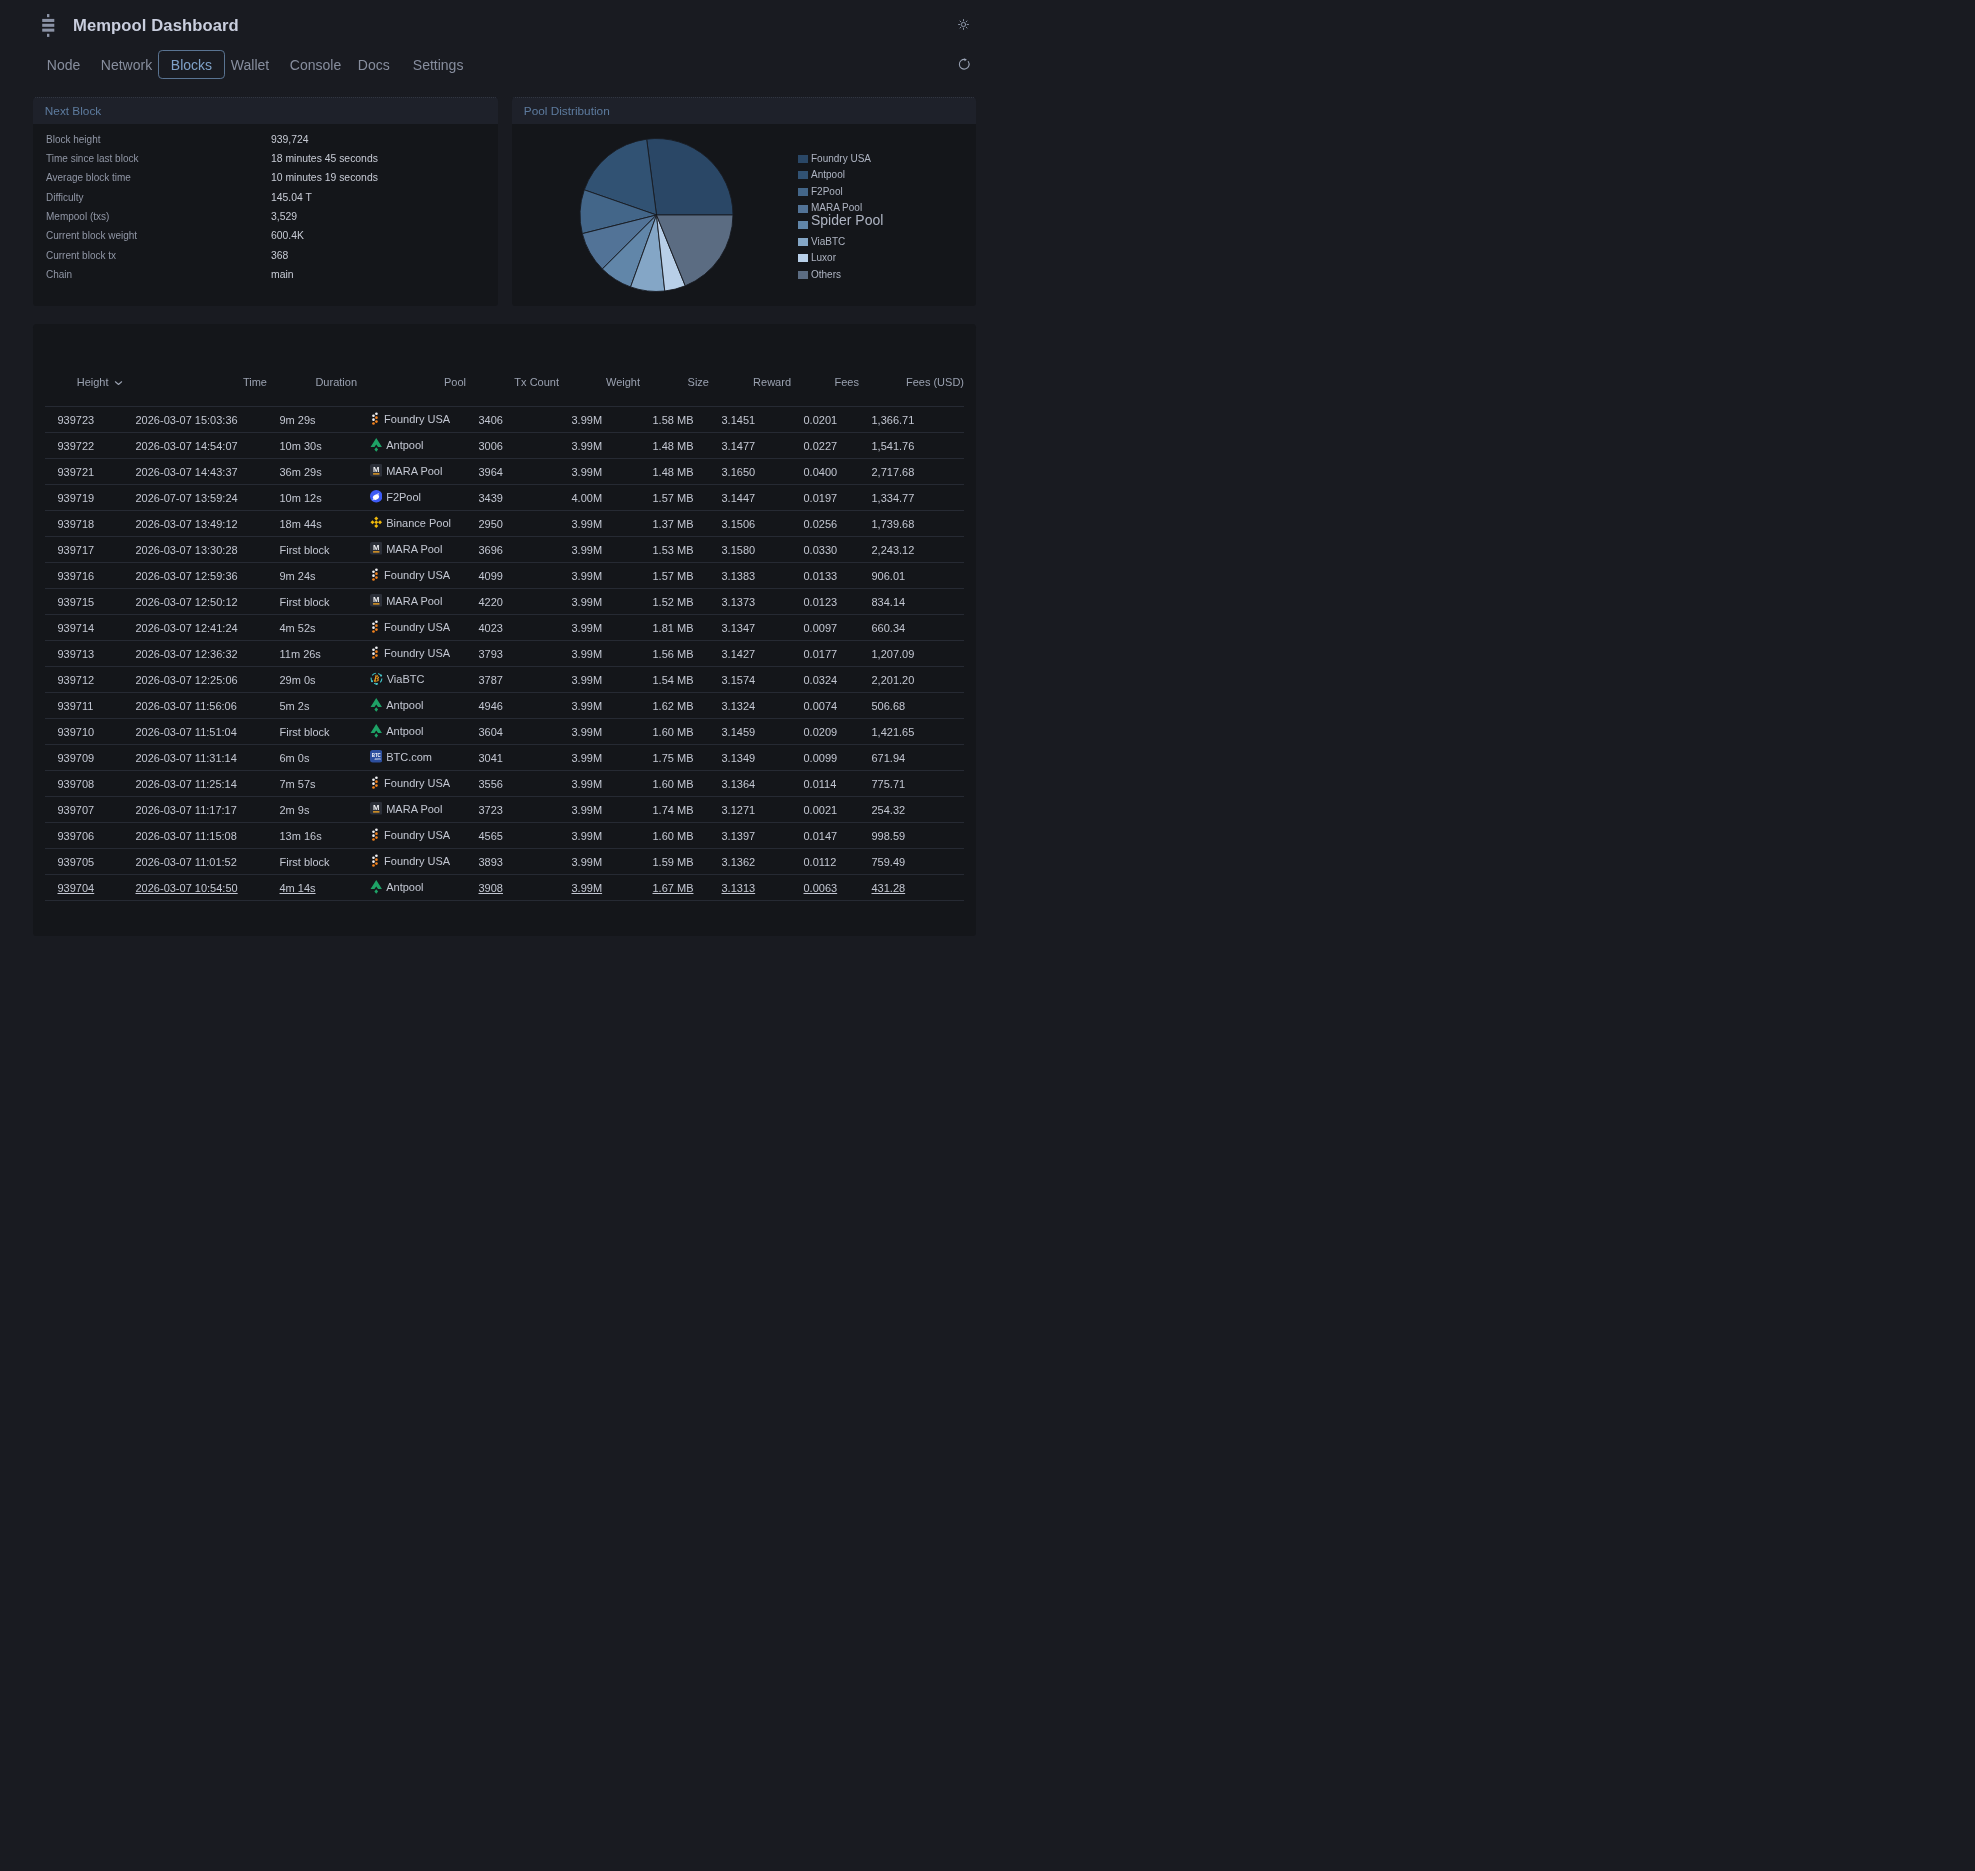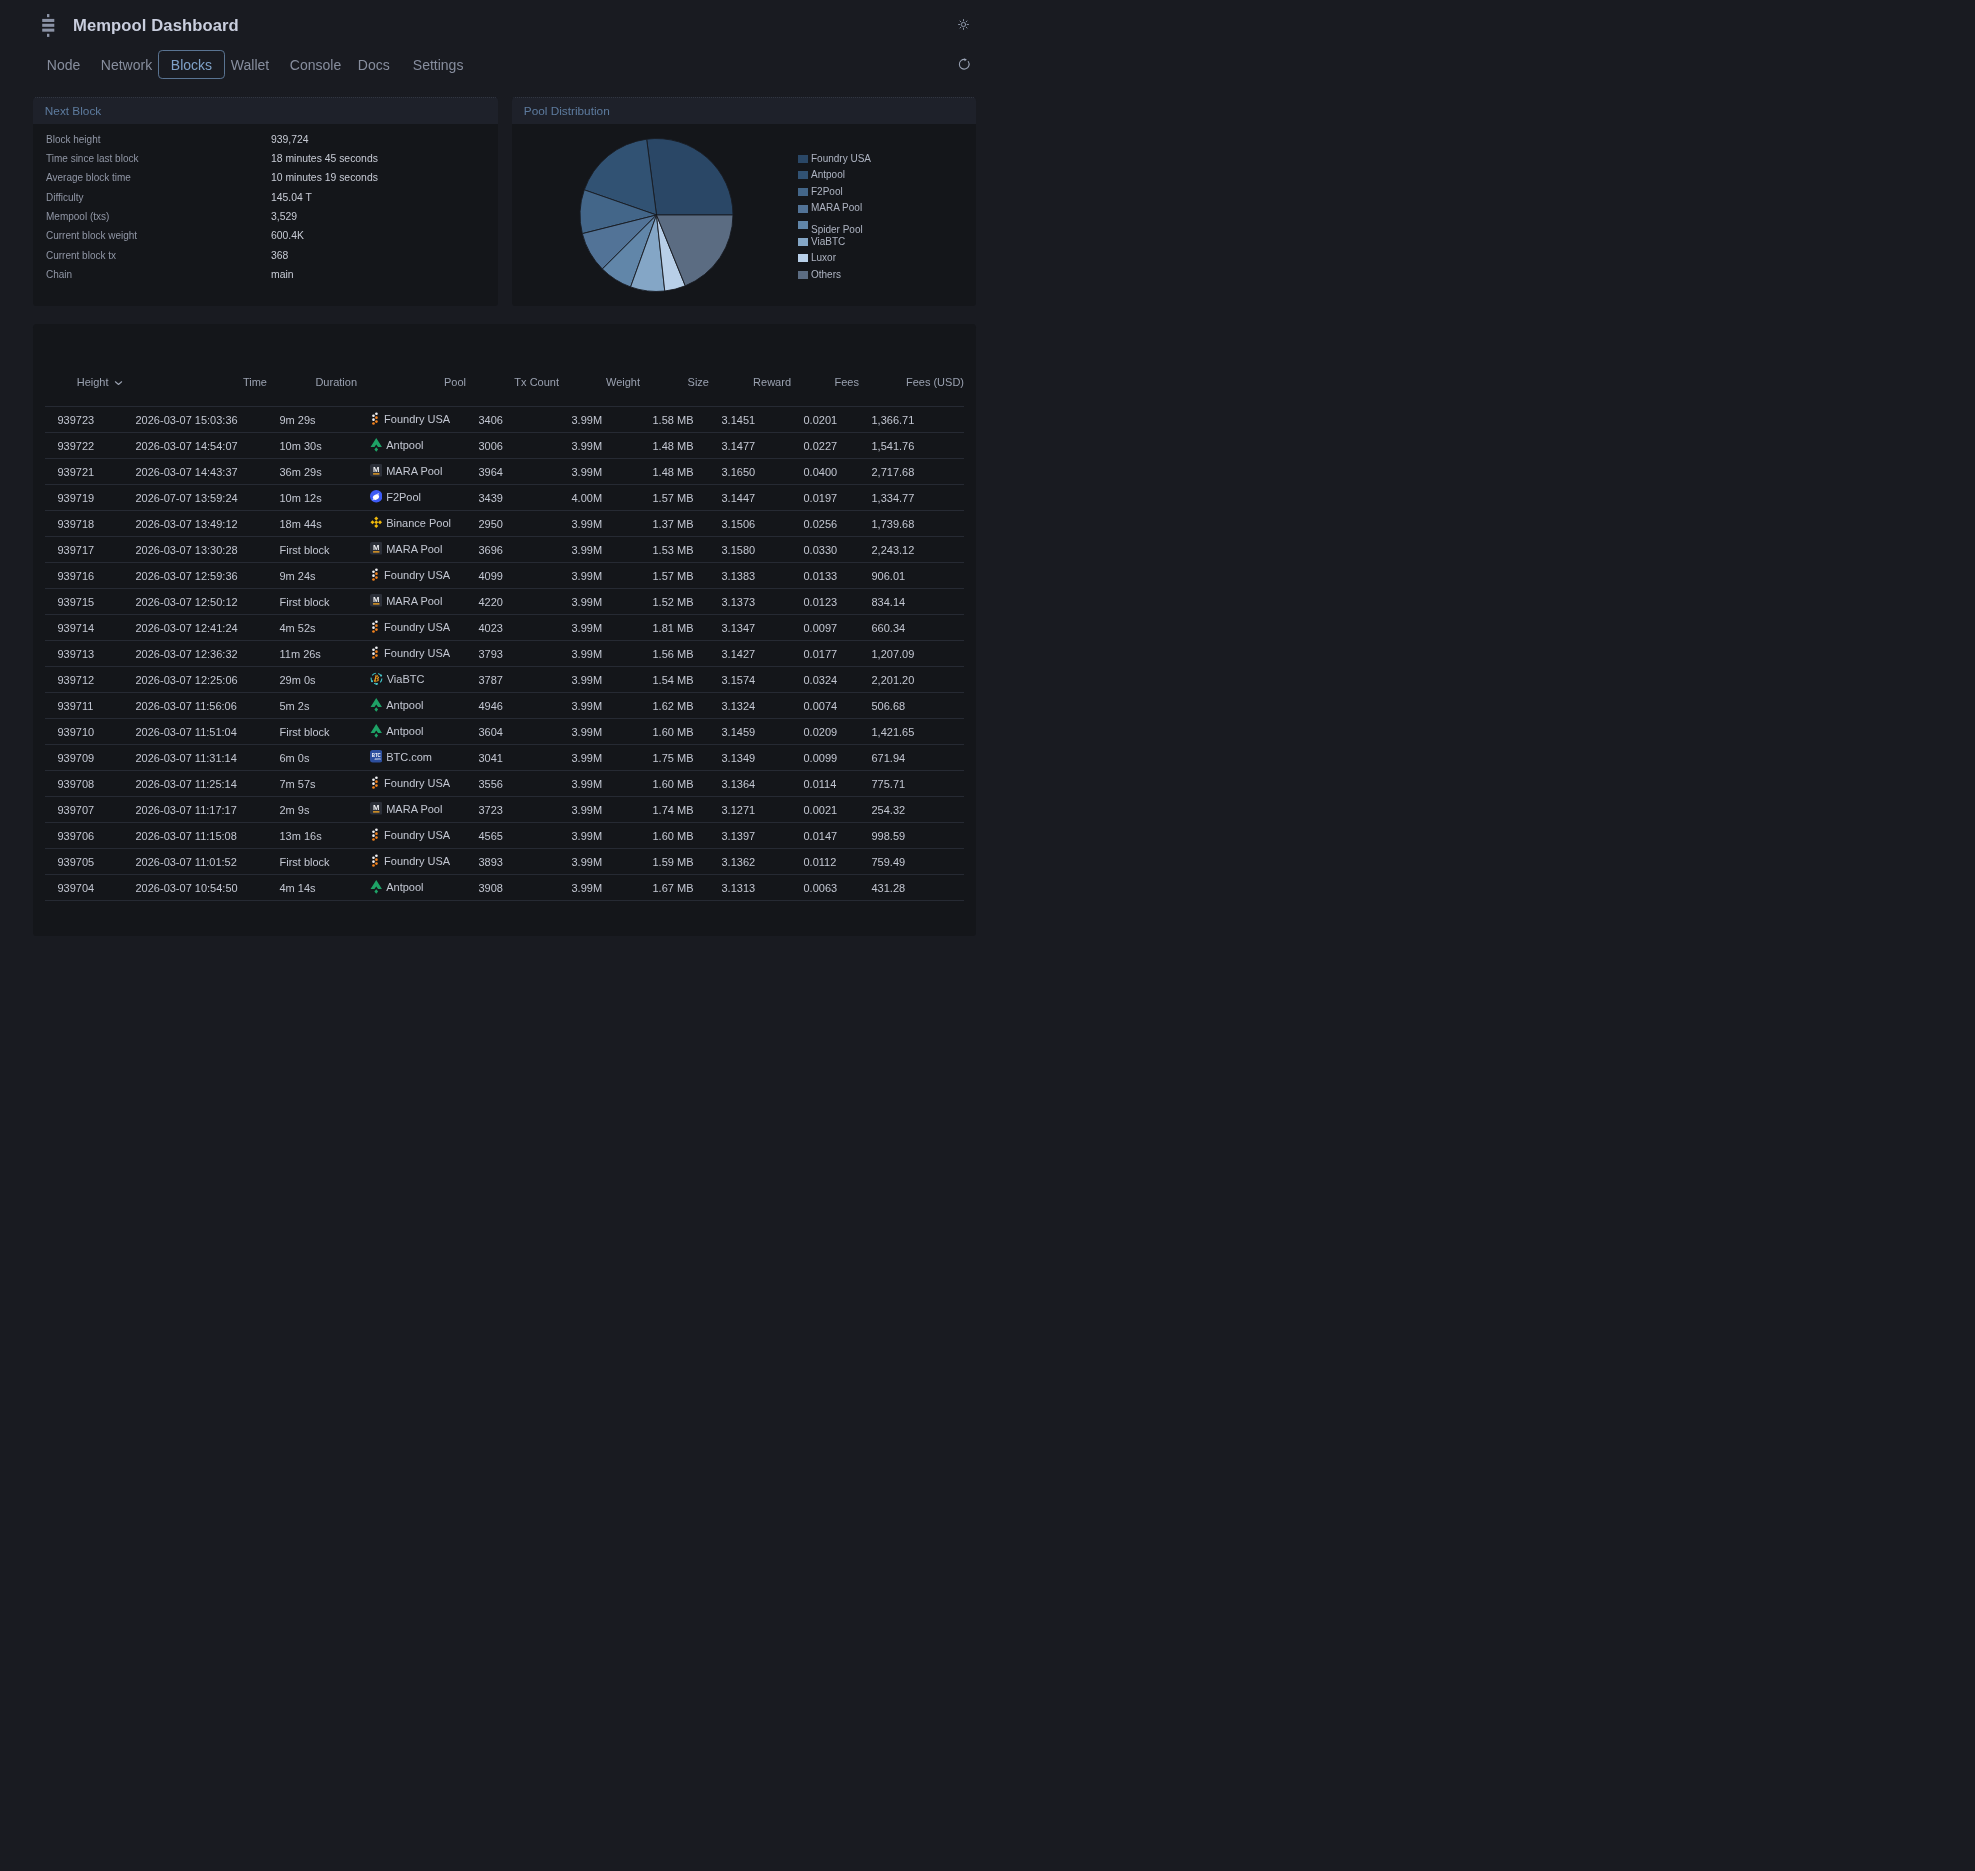--- a/index.html
+++ b/index.html
@@ -22,21 +22,21 @@
 #p3 { left:33px; top:324px; width:943px; height:612px; }
 #p3 .phead { height:25px; line-height:24px; }
 .nbl { position:absolute; left:13px; font-size:10px; color:#9096a5; line-height:14px; }
 .nbv { position:absolute; left:238px; font-size:10.4px; color:#c7cbd5; line-height:14px; }
 table { position:absolute; left:12px; top:28px; width:919px; border-collapse:collapse;
   table-layout:fixed; }
 th { font-weight:normal; font-size:11px; color:#9aa1b0; text-align:right; padding:6.2px 0 0 12.5px;
   height:54px; vertical-align:middle; }
 td { font-size:11px; color:#c3c7d2; text-align:left; padding:1.4px 0 0 12.5px; height:26px;
   vertical-align:middle; border-top:0.7px solid #262a33; white-space:nowrap; overflow:hidden; }
-tr:last-child td { border-bottom:0.7px solid #262a33; }
+tr:last-child td { border-bottom:0.7px solid #262a33;text-decoration:underline; }
 .pool { display:inline-flex; align-items:center; gap:4.2px; }
 .pool svg { flex:none; display:block; }
 .chev { display:inline-block; margin-left:5.5px; }
 </style></head>
 <body>
 <svg class="logo" width="12.5" height="23" viewBox="0 0 18 33">
   <rect x="7.2" y="0" width="3.4" height="4.5" fill="#8b93a6"></rect>
   <rect x="0.3" y="7" width="17.4" height="4.4" fill="#8b93a6"></rect>
   <rect x="0.3" y="14" width="17.4" height="4.4" fill="#8b93a6"></rect>
   <rect x="0.3" y="21" width="17.4" height="4.4" fill="#8b93a6"></rect>
@@ -102,21 +102,21 @@
     </svg>
     <div style="position:absolute;left:286px;top:58px;width:9.7px;height:7.6px;background:#2a4766"></div>
     <div style="position:absolute;left:299px;top:55px;font-size:10px;color:#aeb4c2;line-height:14px">Foundry USA</div>
     <div style="position:absolute;left:286px;top:74px;width:9.7px;height:7.6px;background:#315273"></div>
     <div style="position:absolute;left:299px;top:71px;font-size:10px;color:#aeb4c2;line-height:14px">Antpool</div>
     <div style="position:absolute;left:286px;top:91px;width:9.7px;height:7.6px;background:#436689"></div>
     <div style="position:absolute;left:299px;top:88px;font-size:10px;color:#aeb4c2;line-height:14px">F2Pool</div>
     <div style="position:absolute;left:286px;top:108px;width:9.7px;height:7.6px;background:#527397"></div>
     <div style="position:absolute;left:299px;top:104px;font-size:10px;color:#aeb4c2;line-height:14px">MARA Pool</div>
     <div style="position:absolute;left:286px;top:124px;width:9.7px;height:7.6px;background:#6186a9"></div>
-    <div style="position:absolute;left:299px;top:126px;font-size:10px;color:#aeb4c2;line-height:14px">Spider Pool</div>
+    <div style="position:absolute;left:299px;top:116px;font-size:14px;color:#aeb4c2;line-height:14px">Spider Pool</div>
     <div style="position:absolute;left:286px;top:141px;width:9.7px;height:7.6px;background:#84a6c6"></div>
     <div style="position:absolute;left:299px;top:138px;font-size:10px;color:#aeb4c2;line-height:14px">ViaBTC</div>
     <div style="position:absolute;left:286px;top:157px;width:9.7px;height:7.6px;background:#b8cfe8"></div>
     <div style="position:absolute;left:299px;top:154px;font-size:10px;color:#aeb4c2;line-height:14px">Luxor</div>
     <div style="position:absolute;left:286px;top:174px;width:9.7px;height:7.6px;background:#5b6c82"></div>
     <div style="position:absolute;left:299px;top:171px;font-size:10px;color:#aeb4c2;line-height:14px">Others</div>
   </div>
 
 <div class="panel" id="p3">
   <table>

